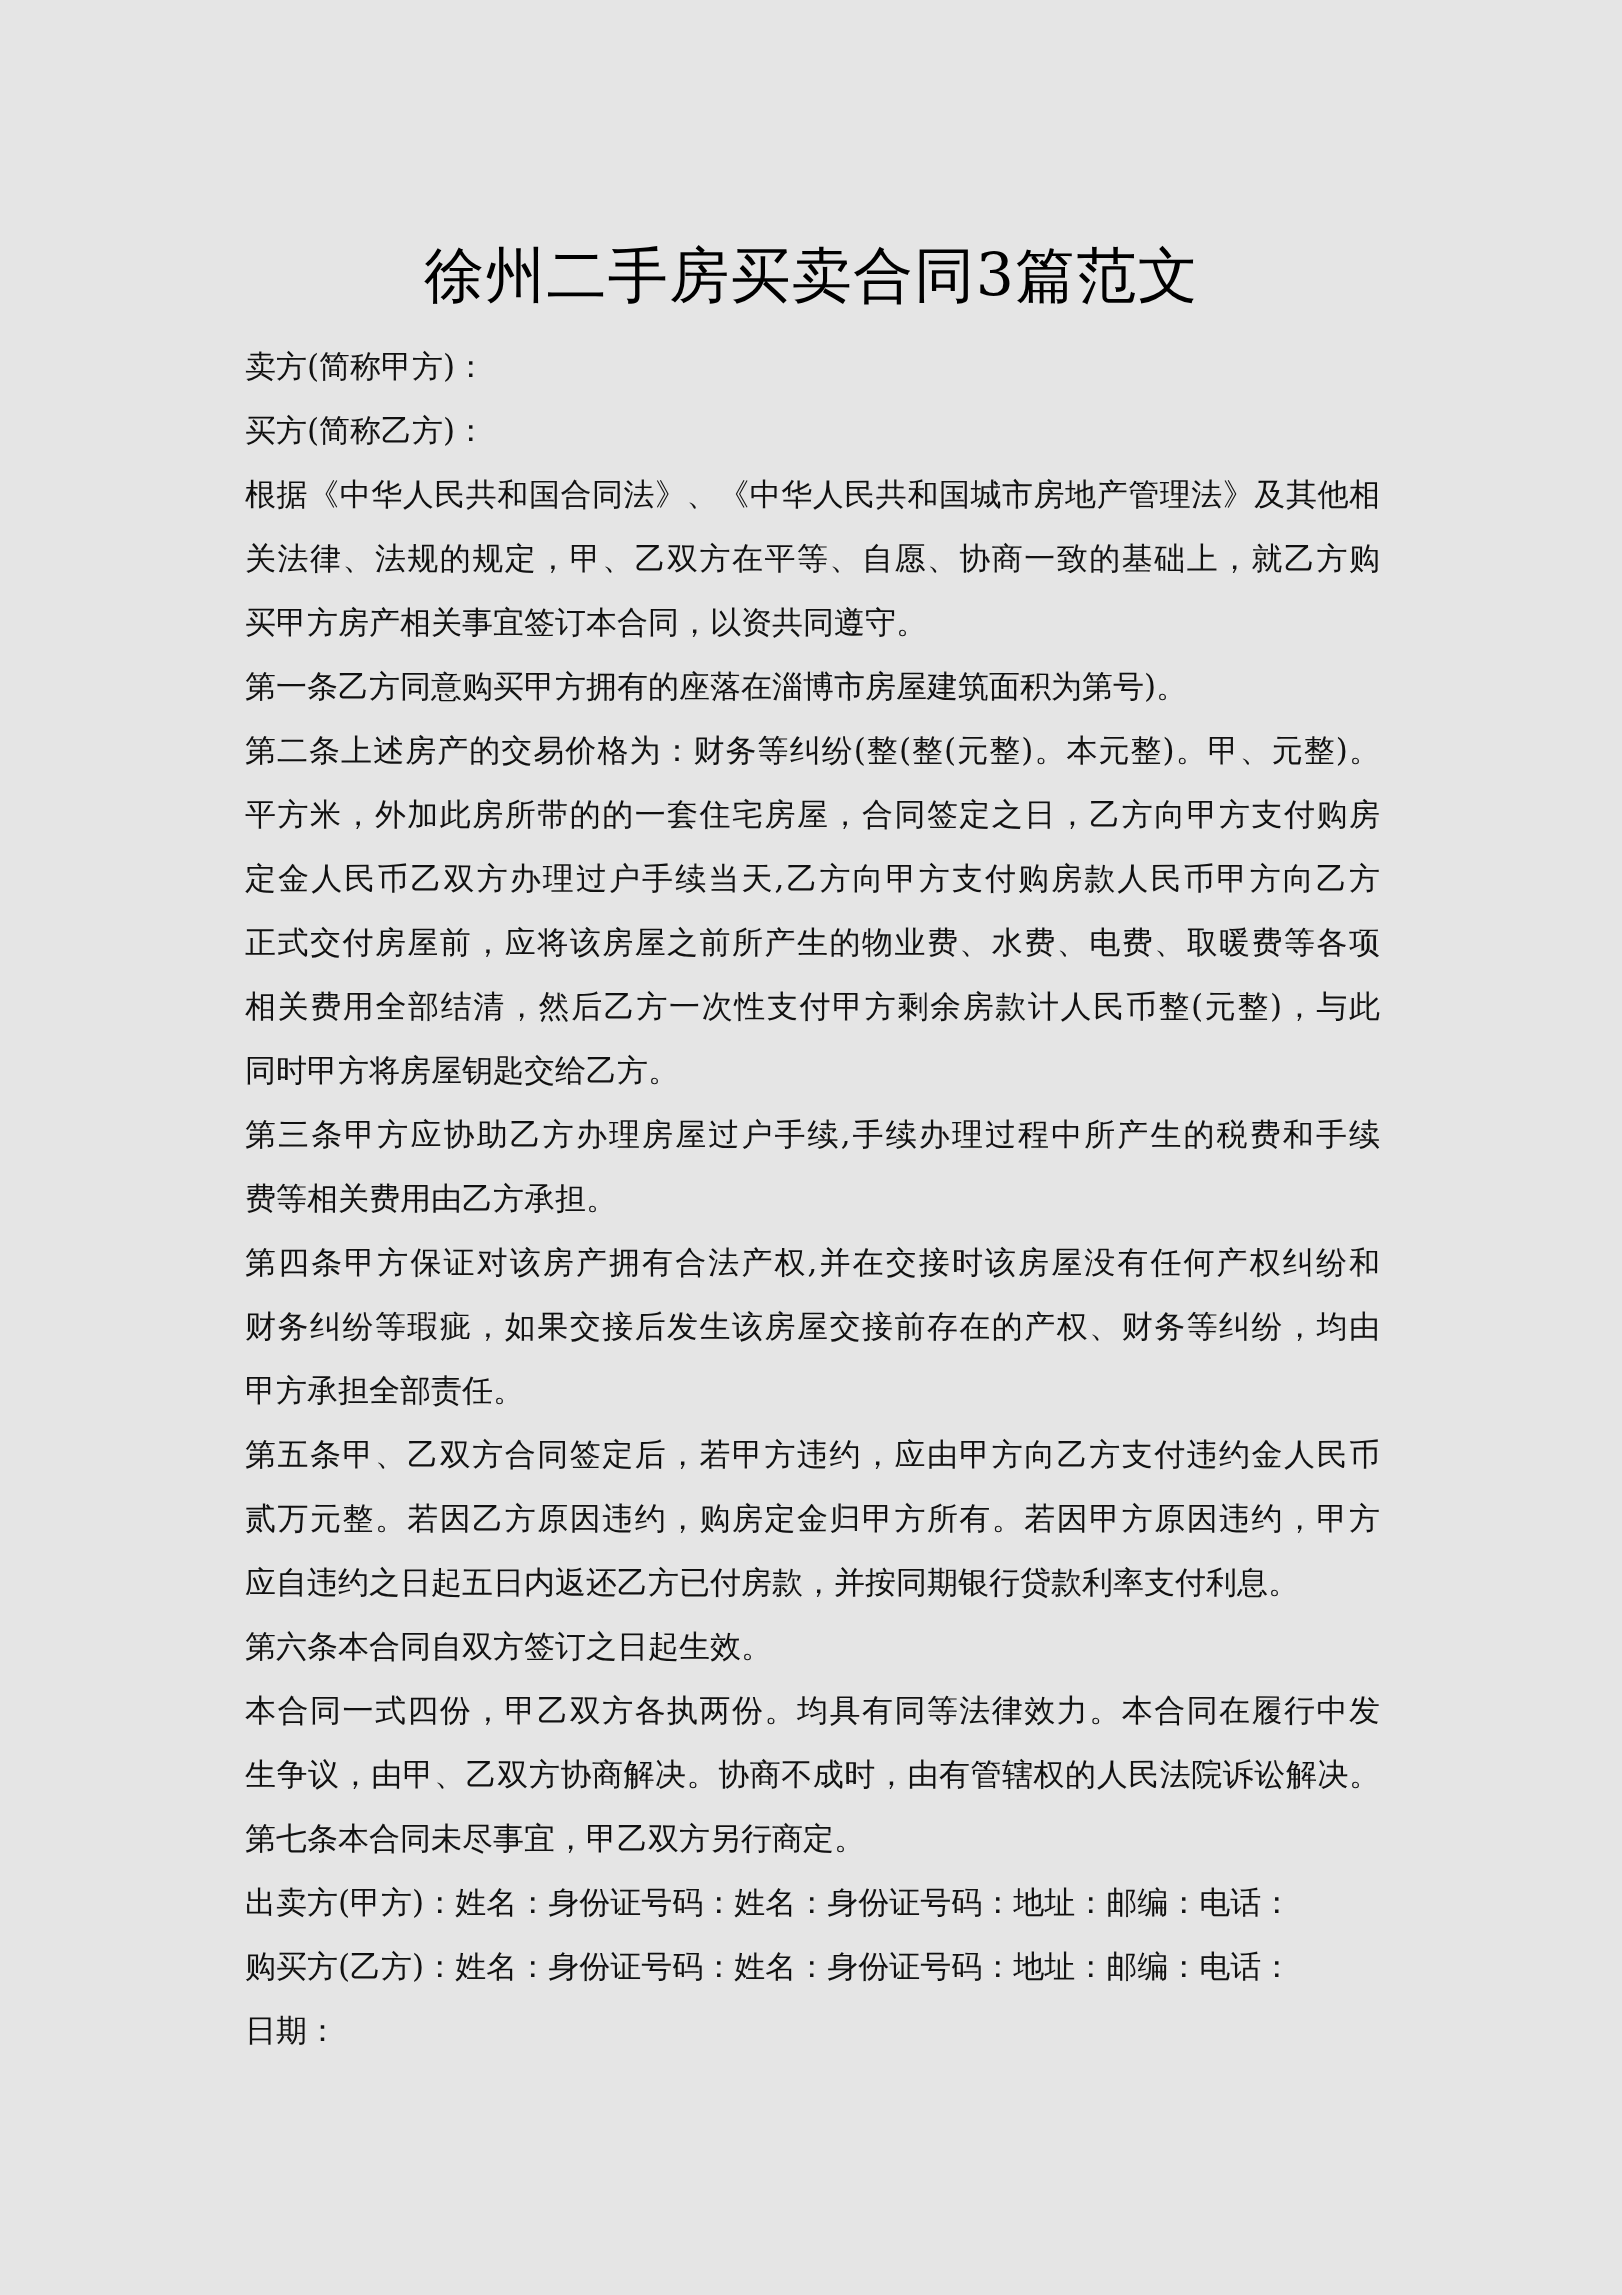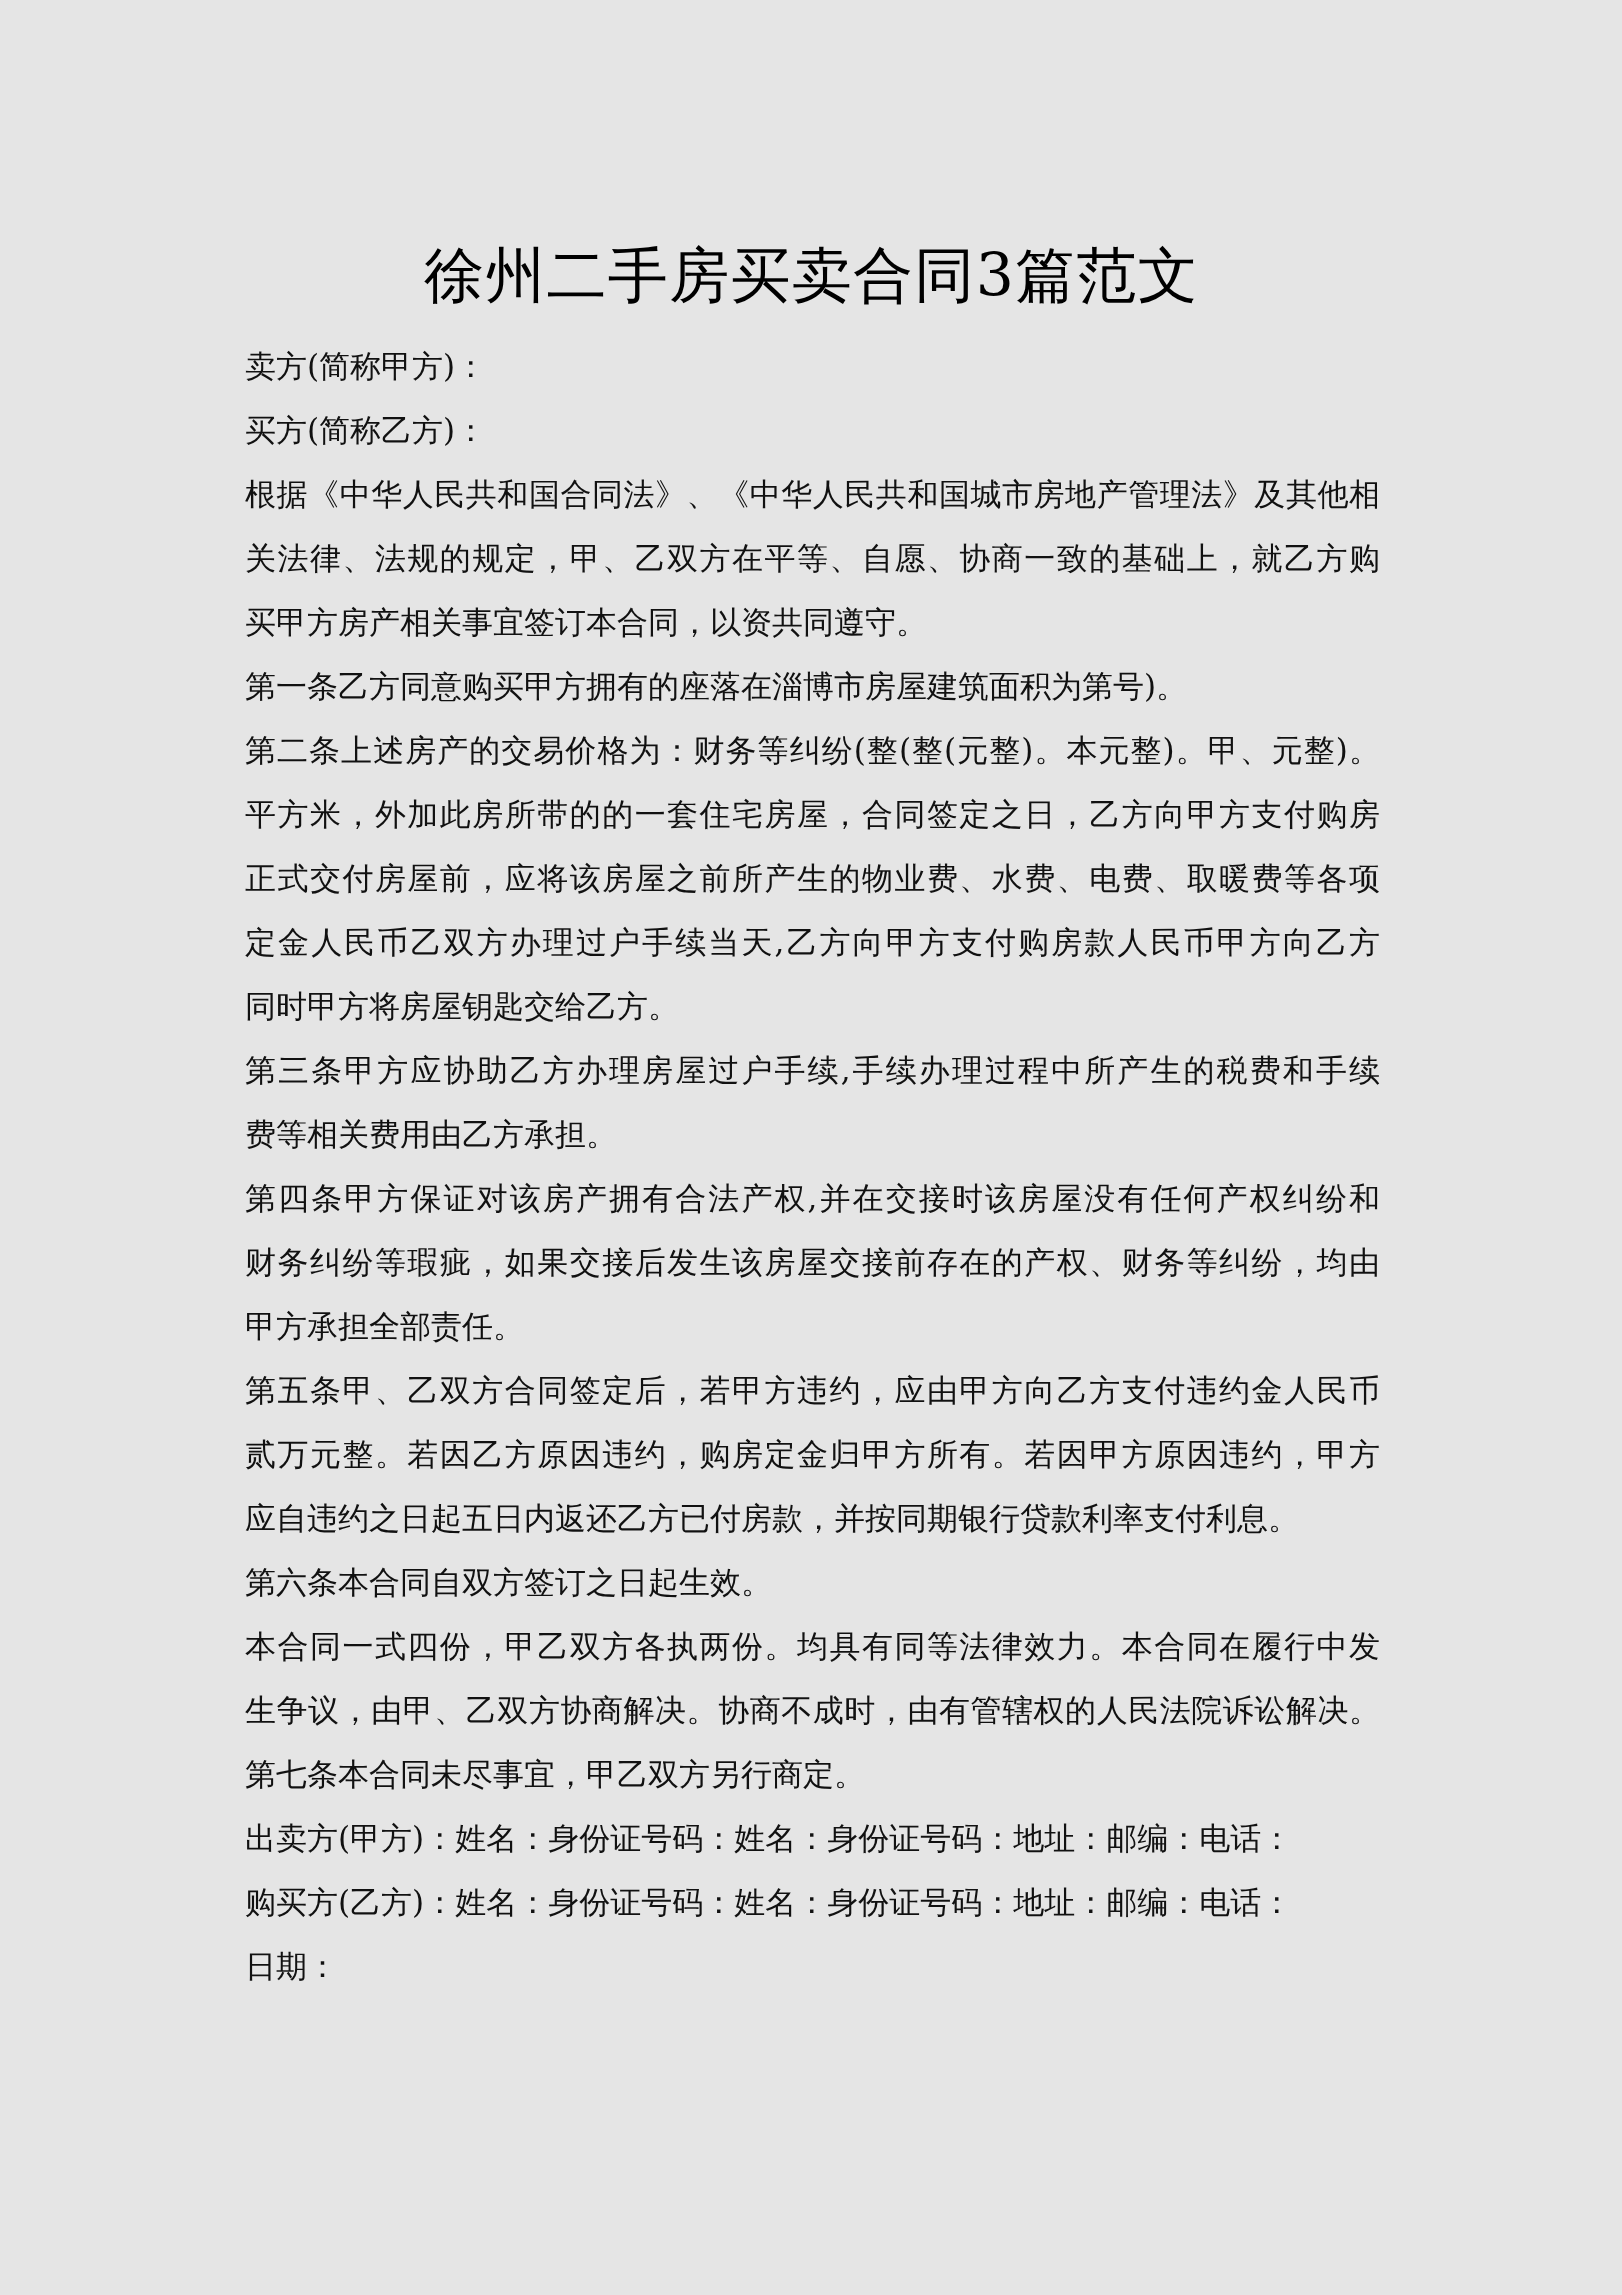--- a/index.html
+++ b/index.html
@@ -63,22 +63,23 @@
 
   <div class="body">
     <div class="line">卖方(简称甲方)：</div>
     <div class="line">买方(简称乙方)：</div>
     <div class="line justify">根据《中华人民共和国合同法》、《中华人民共和国城市房地产管理法》及其他相</div>
     <div class="line justify">关法律、法规的规定，甲、乙双方在平等、自愿、协商一致的基础上，就乙方购</div>
     <div class="line">买甲方房产相关事宜签订本合同，以资共同遵守。</div>
     <div class="line">第一条乙方同意购买甲方拥有的座落在淄博市房屋建筑面积为第号)。</div>
     <div class="line justify">第二条上述房产的交易价格为：财务等纠纷(整(整(元整)。本元整)。甲、元整)。</div>
     <div class="line justify">平方米，外加此房所带的的一套住宅房屋，合同签定之日，乙方向甲方支付购房</div>
+    <div class="line justify">定金人民币乙双方办理过户手续当天,乙方向甲方支付购房款人民币甲方向乙方</div>
     <div class="line justify">正式交付房屋前，应将该房屋之前所产生的物业费、水费、电费、取暖费等各项</div>
-    <div class="line justify">定金人民币乙双方办理过户手续当天,乙方向甲方支付购房款人民币甲方向乙方</div>
+    <div class="line justify">相关费用全部结清，然后乙方一次性支付甲方剩余房款计人民币整(元整)，与此</div>
     <div class="line">同时甲方将房屋钥匙交给乙方。</div>
     <div class="line justify">第三条甲方应协助乙方办理房屋过户手续,手续办理过程中所产生的税费和手续</div>
     <div class="line">费等相关费用由乙方承担。</div>
     <div class="line justify">第四条甲方保证对该房产拥有合法产权,并在交接时该房屋没有任何产权纠纷和</div>
     <div class="line justify">财务纠纷等瑕疵，如果交接后发生该房屋交接前存在的产权、财务等纠纷，均由</div>
     <div class="line">甲方承担全部责任。</div>
     <div class="line justify">第五条甲、乙双方合同签定后，若甲方违约，应由甲方向乙方支付违约金人民币</div>
     <div class="line justify">贰万元整。若因乙方原因违约，购房定金归甲方所有。若因甲方原因违约，甲方</div>
     <div class="line">应自违约之日起五日内返还乙方已付房款，并按同期银行贷款利率支付利息。</div>
     <div class="line">第六条本合同自双方签订之日起生效。</div>

